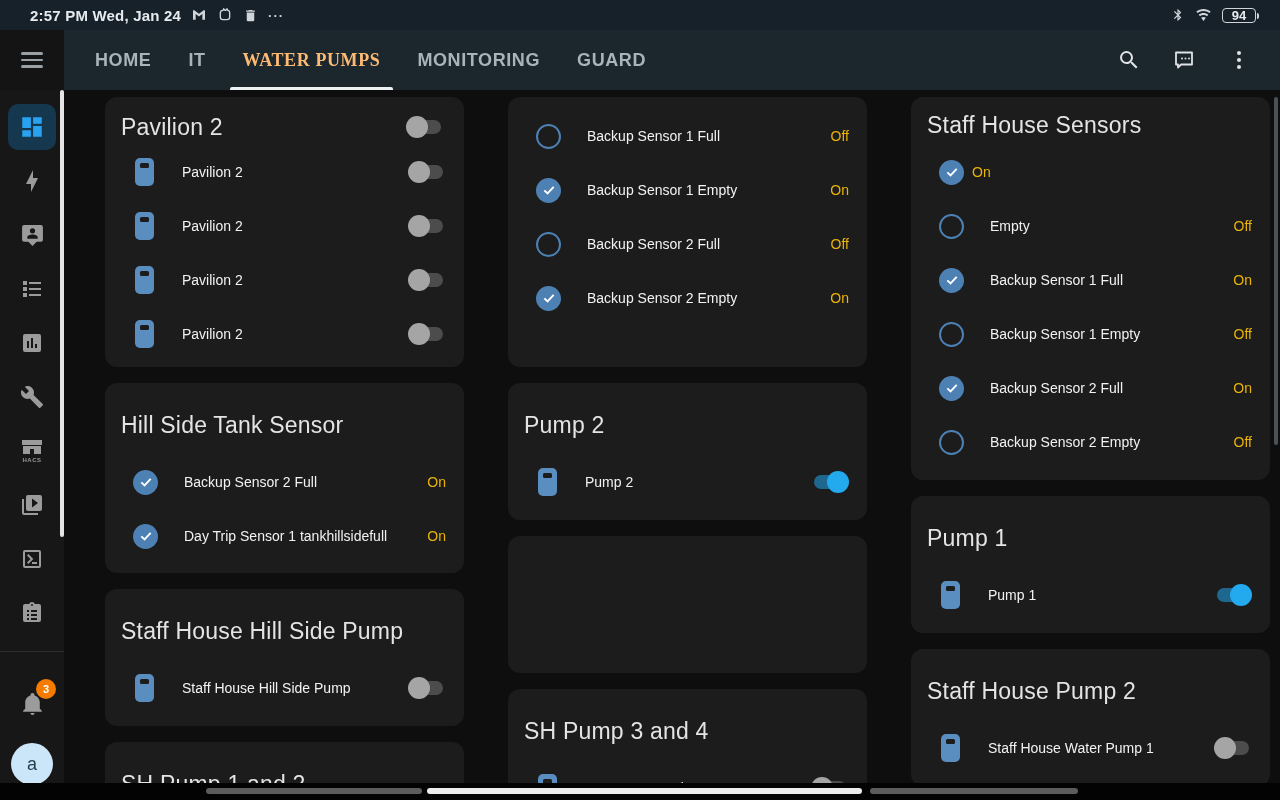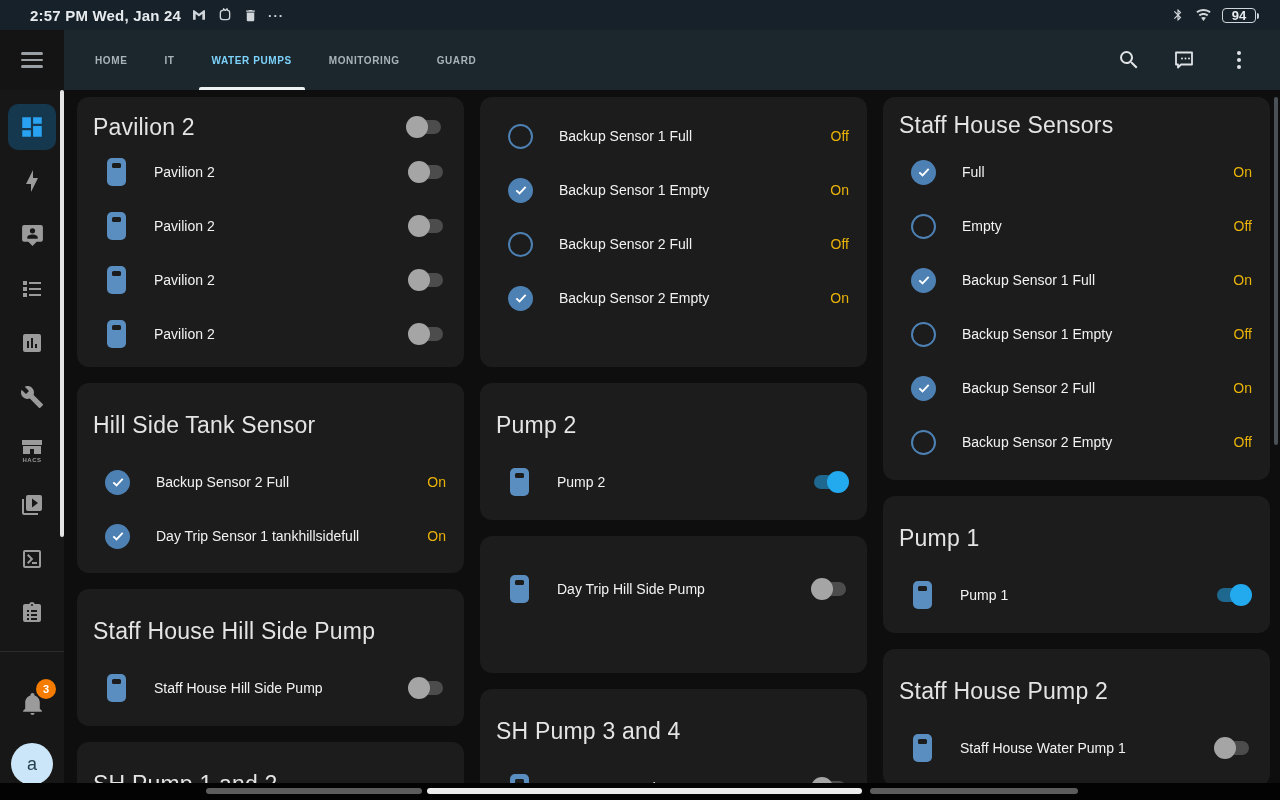--- a/index.html
+++ b/index.html
@@ -16,23 +16,23 @@
   .sb-dots { font-size:13px; font-weight:700; color:#cfd5d9; letter-spacing:1px; }
   .sb-right { margin-left:auto; display:flex; align-items:center; gap:9px; padding-right:24px; }
   .battery { position:relative; width:34px; height:15px; border:1.5px solid #cfd5d9; border-radius:4px;
     display:flex; align-items:center; justify-content:center; font-size:13px; font-weight:700; color:#e7ebee; }
   .battery::after { content:''; position:absolute; right:-4px; top:4px; width:2.5px; height:6px; background:#cfd5d9; border-radius:0 2px 2px 0; }
 
   
   .header { position:absolute; left:64px; top:30px; right:0; height:60px; background:#1c262d;
     display:flex; align-items:center; }
   .tabs { display:flex; align-items:center; gap:37px; padding-left:31px; height:100%; }
-  .tab { position:relative; height:100%; display:flex; align-items:center; font-size:10px; font-weight:600;
+  .tab { position:relative; height:100%; display:flex; align-items:center; font-size:18px; font-weight:600;
     letter-spacing:.6px; color:#a9b4ba; cursor:pointer;text-align:center; }
-  .tab.active { color:#7dd3fc; font-weight:700; }
+  .tab.active { color:#fdba74; font-weight:700;font-family:Liberation Serif, serif; }
   .tab.active::after { content:''; position:absolute; left:-13px; right:-13px; bottom:0; height:3px; background:#eef1f2; border-radius:2px 2px 0 0; }
   .header-icons { margin-left:auto; display:flex; align-items:center; gap:31px; padding-right:29px; }
   .hicon { width:24px; height:24px; display:flex; align-items:center; justify-content:center; }
 
   
   .sidebar { position:absolute; left:0; top:30px; width:64px; bottom:0; background:#171717; }
   .burger { height:60px; display:flex; align-items:center; justify-content:center; background:#141414; }
   .burger-lines { width:22px; }
   .burger-lines div { height:2.5px; background:#9aa0a3; border-radius:2px; margin:4px 0; }
   .side-items { position:absolute; top:70px; left:0; width:64px; }
@@ -47,21 +47,21 @@
     color:#fff; font-size:11px; font-weight:700; display:flex; align-items:center; justify-content:center; }
   .avatar-item { position:absolute; top:702px; height:64px; }
   .avatar { width:42px; height:42px; border-radius:50%; background:#cbe6f8; color:#27414f; font-size:18px;
     display:flex; align-items:center; justify-content:center; }
   .side-scrollbar { position:absolute; right:0px; top:60px; width:4px; height:447px; background:#e4e4e4; border-radius:2px; }
 
   
   .content { position:absolute; left:64px; top:90px; right:0; bottom:0; background:#0e0e0e; overflow:hidden; }
   .col { position:absolute; top:7px; width:387px; display:flex; flex-direction:column; gap:16px; }
   .col1 { left:13px; } .col2 { left:416px; } .col3 { left:819px; }
-  .card { background:#1c1c1c; border-radius:12px; overflow:hidden; flex:none; }
+  .card { background:#1c1c1c; border-radius:12px; overflow:hidden; flex:none;margin-left:28px; }
   .card.tight { padding-top:12px; }
   .card.roomy { padding-top:26px; }
   .card.roomy .card-title { margin-bottom:10px; }
   .card-title { font-size:23px; font-weight:400; color:#e4e4e4; letter-spacing:.2px; padding:0 16px; height:36px; line-height:32px; white-space:nowrap; }
   .card-head { display:flex; align-items:center; height:36px; padding-right:20px; }
   .card-head .card-title { flex:1; height:auto; }
   .h270{height:270px} .h190{height:190px} .h137{height:137px} .h383{height:383px} .hcut1{height:165px} .hcut2{height:160px}
 
   .row { height:54px; display:flex; align-items:center; padding:0 18px 0 28px; cursor:pointer; }
   .row .label { margin-left:26px; font-size:14px; color:#f2f2f2; flex:1; white-space:nowrap; }
@@ -367,28 +367,20 @@
           <div class="sw-icon"></div>
           <div class="label">Pump 2</div>
           <div class="toggle on">
               <div class="track"></div>
               <div class="thumb"></div>
             </div>
         </div>
       </div>
 
       <div class="card roomy h137">
-        <div class="row">
-          <div class="sw-icon"></div>
-          <div class="label">Day Trip Hill Side Pump</div>
-          <div class="toggle">
-              <div class="track"></div>
-              <div class="thumb"></div>
-            </div>
-        </div>
       </div>
 
       <div class="card roomy hcut2">
         <div class="card-title">SH Pump 3 and 4</div>
         <div class="row">
           <div class="sw-icon"></div>
           <div class="label">SH Pump 3 and 4</div>
           <div class="toggle">
               <div class="track"></div>
               <div class="thumb"></div>
@@ -399,21 +391,20 @@
 
     <div class="col col3">
       <div class="card tight h383">
         <div class="card-title">Staff House Sensors</div>
         <div class="row">
           <div class="chk on">
               <svg width="14" height="14" viewBox="0 0 24 24" fill="none" stroke="#fff" stroke-width="3.2">
                 <path d="M4,12.5L9.5,18L20,6.5"></path>
               </svg>
             </div>
-          <div class="label">Full</div>
           <div class="state">On</div>
         </div>
         <div class="row">
           <div class="chk off"></div>
           <div class="label">Empty</div>
           <div class="state">Off</div>
         </div>
         <div class="row">
           <div class="chk on">
               <svg width="14" height="14" viewBox="0 0 24 24" fill="none" stroke="#fff" stroke-width="3.2">

